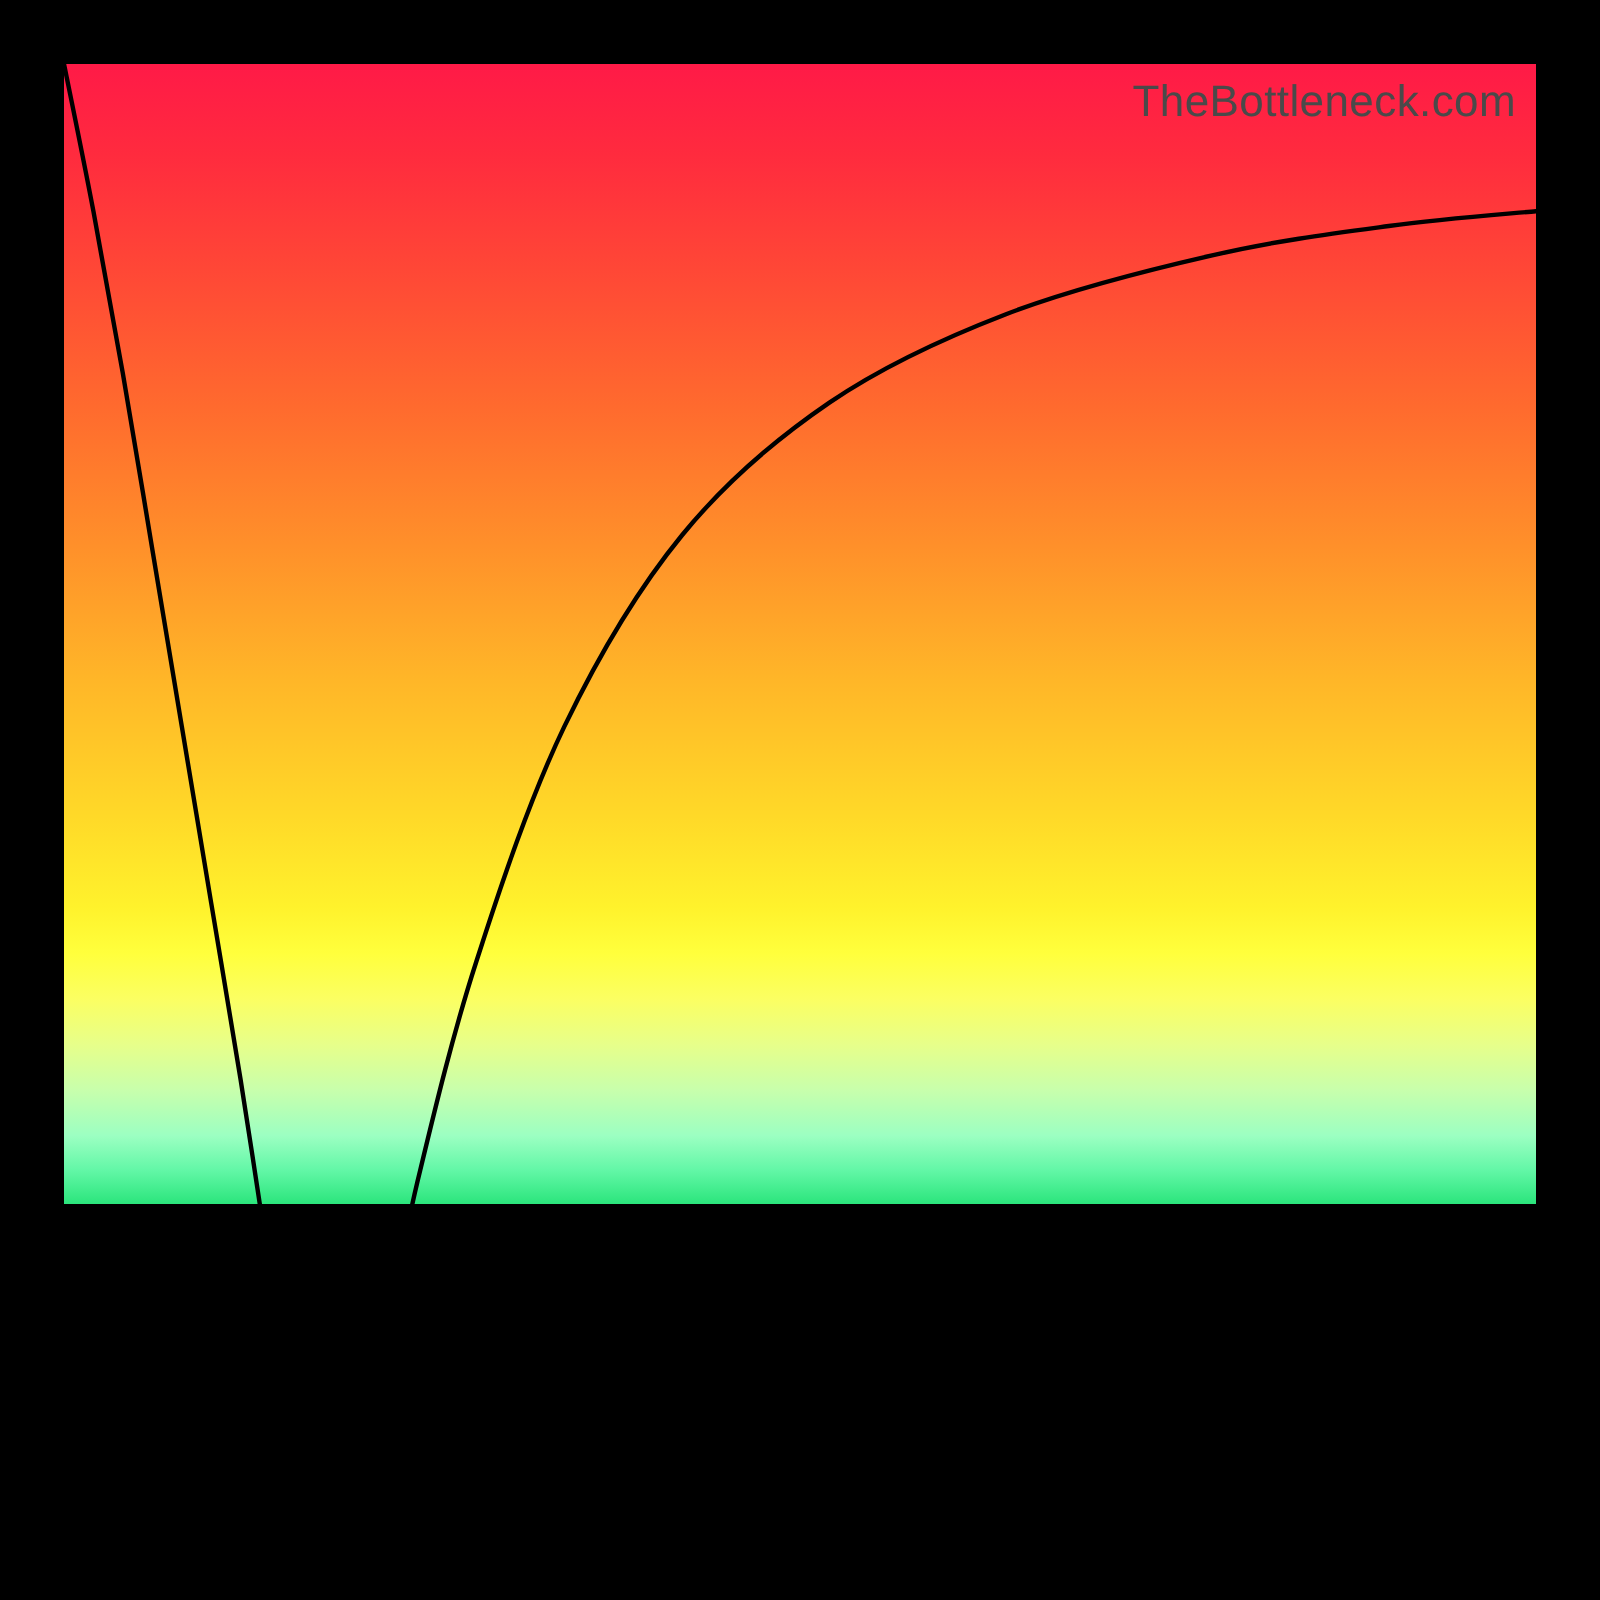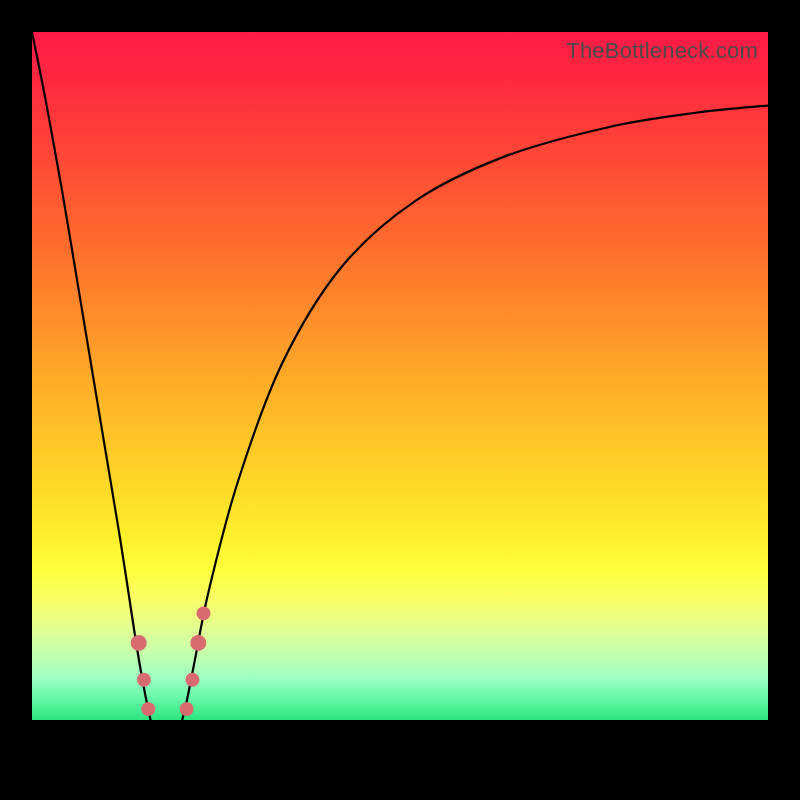--- a/index.html
+++ b/index.html
@@ -15,21 +15,21 @@
     position: absolute;
     left: 0; top: 0;
     width: 800px; height: 800px;
     background: #000;
   }
   .plot-area {
     position: absolute;
     left: 32px;
     top: 32px;
     width: 736px;
-    height: 688px;
+    height: 570px;
     overflow: hidden;
   }
   .gradient {
     position: absolute;
     left: 0; top: 0; right: 0; bottom: 0;
     background: linear-gradient(
       to bottom,
       #ff1a47 0%,
       #ff2b3e 8%,
       #ff4736 18%,

